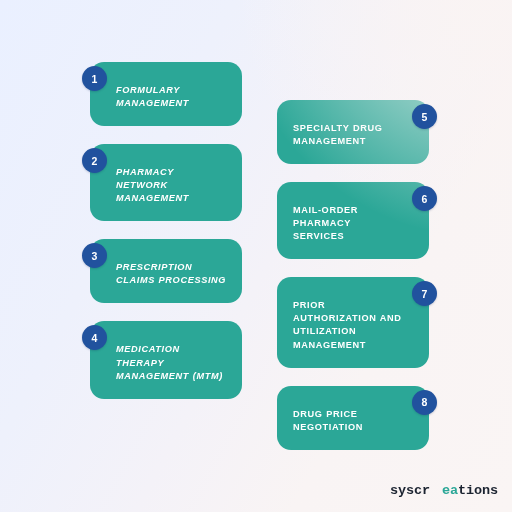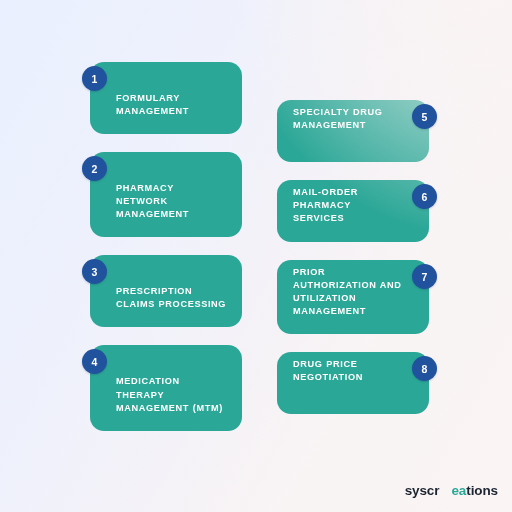--- a/index.html
+++ b/index.html
@@ -46,22 +46,22 @@
   .card-wrap {
     position: relative;
     margin-bottom: 18px;
   }
   .card {
     position: relative;
     background: #2ba797;
     border-radius: 14px;
     box-sizing: border-box;
   }
-  .card-left  { margin-left: 8px;  width: 152px; padding: 30px 14px 16px 26px; }
-  .card-right { margin-right: 8px; width: 152px; padding: 6px 26px 16px 16px; }
+  .card-left  { margin-left: 8px;  width: 152px; padding: 22px 14px 16px 26px; font-style: italic; }
+  .card-right { margin-right: 8px; width: 152px; padding: 22px 26px 16px 16px; }
 
   .card-text {
     color: #ffffff;
     font-size: 9.2px;
     font-weight: bold;
     line-height: 1.42;
     letter-spacing: 0.62px;
     text-transform: uppercase;
     white-space: pre-line;
     word-spacing: 0.5px;
@@ -92,20 +92,21 @@
   #logo {
     position: absolute;
     right: 14px;
     bottom: 14px;
     display: flex;
     align-items: baseline;
     font-size: 13.5px;
     font-weight: bold;
     letter-spacing: -0.1px;
     color: #1c2431;
+    font-family: Liberation Mono, monospace;
   }
   .logo-accent { color: #2ba797; margin-left: 12px; }
 </style>
 </head>
 <body>
 
 <div id="canvas">
 
   <div class="column" id="col-left">
 

